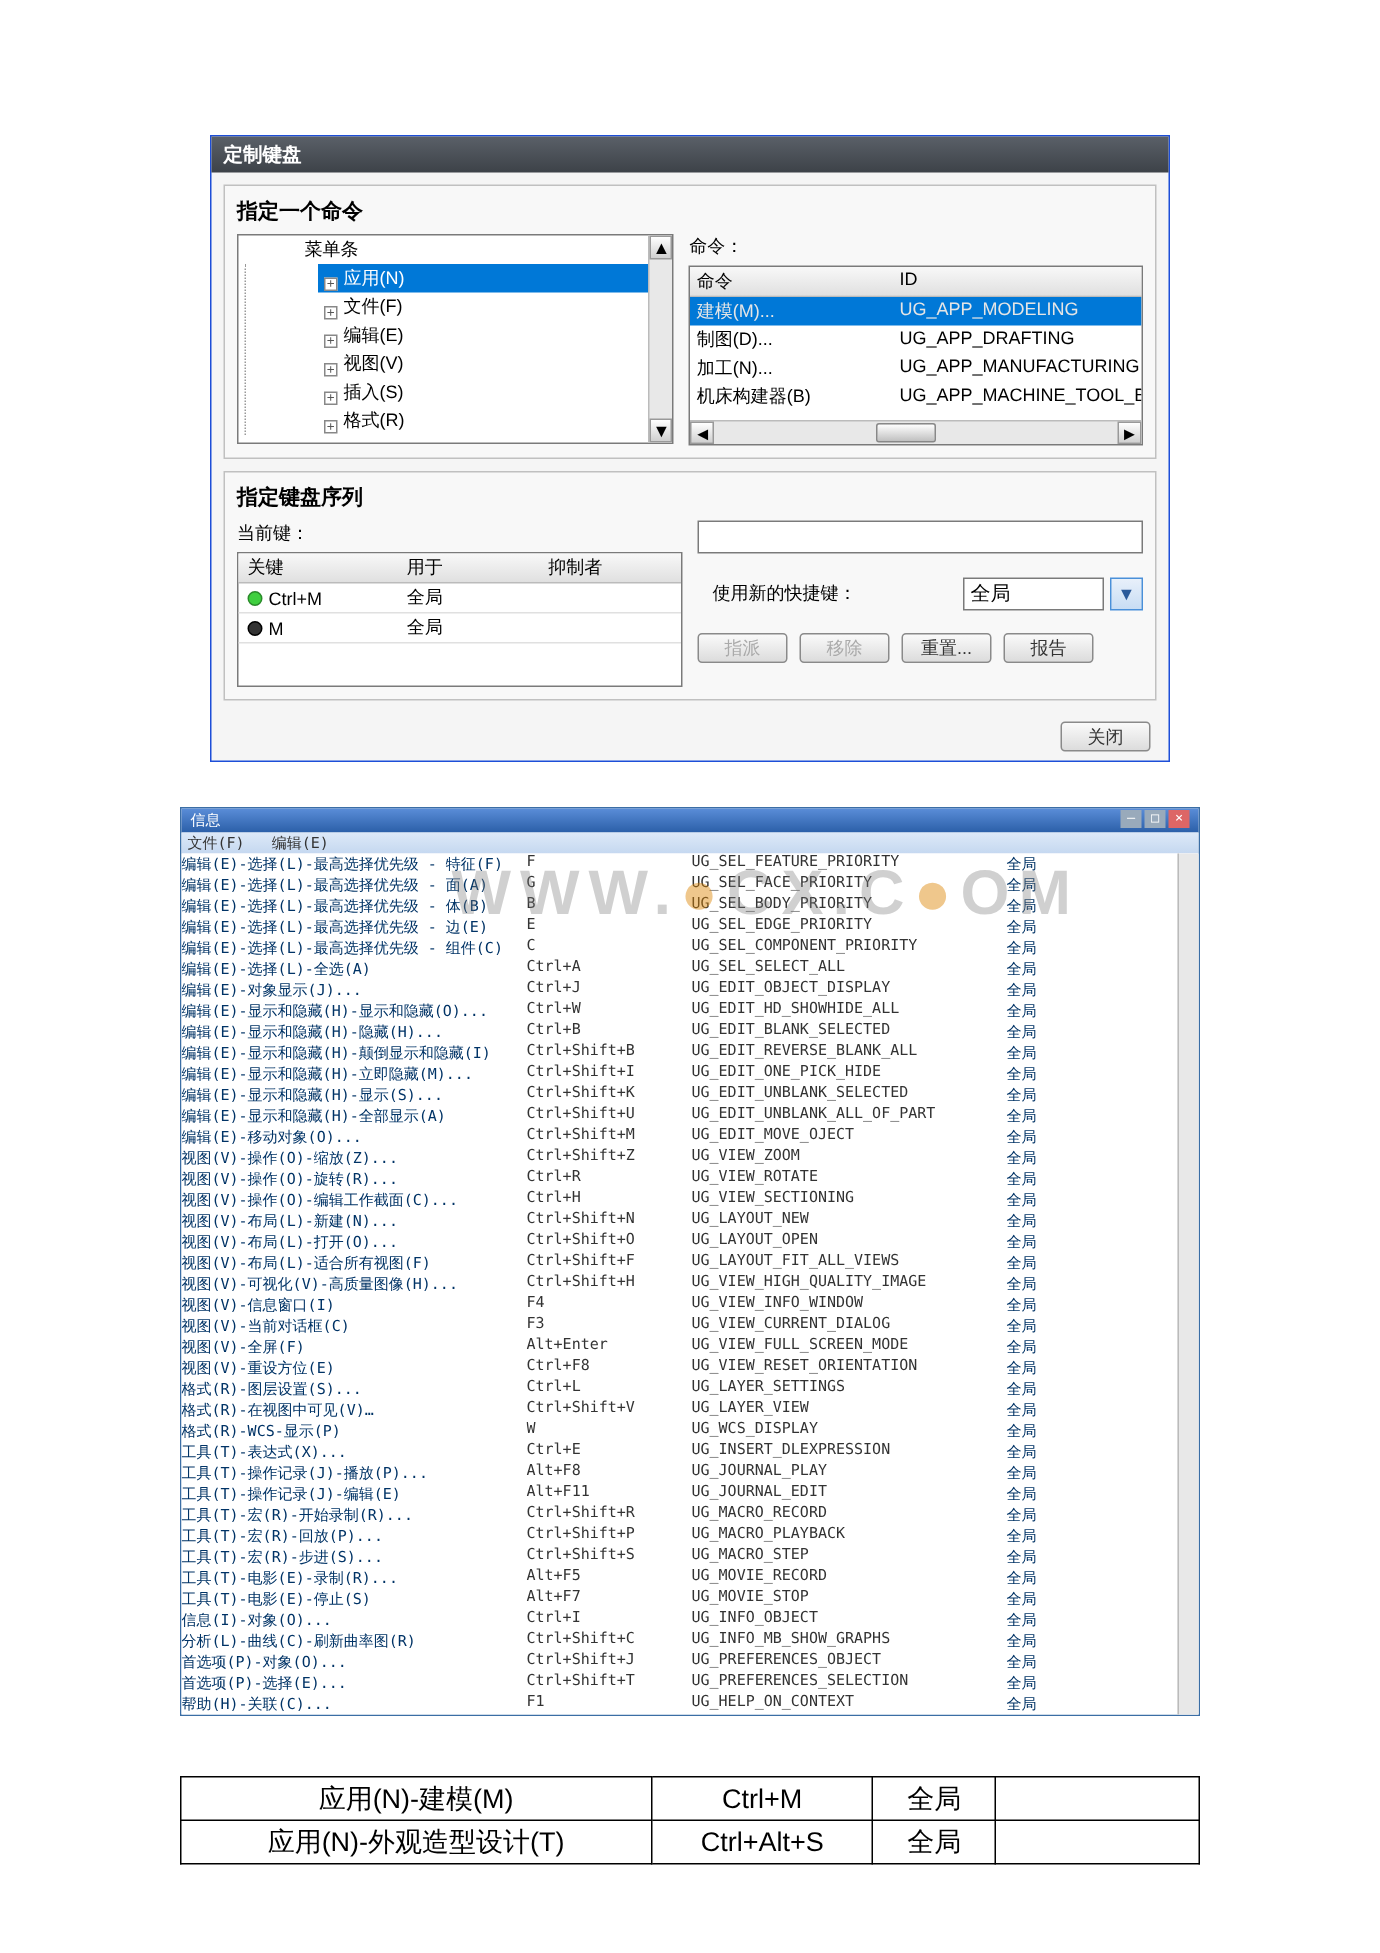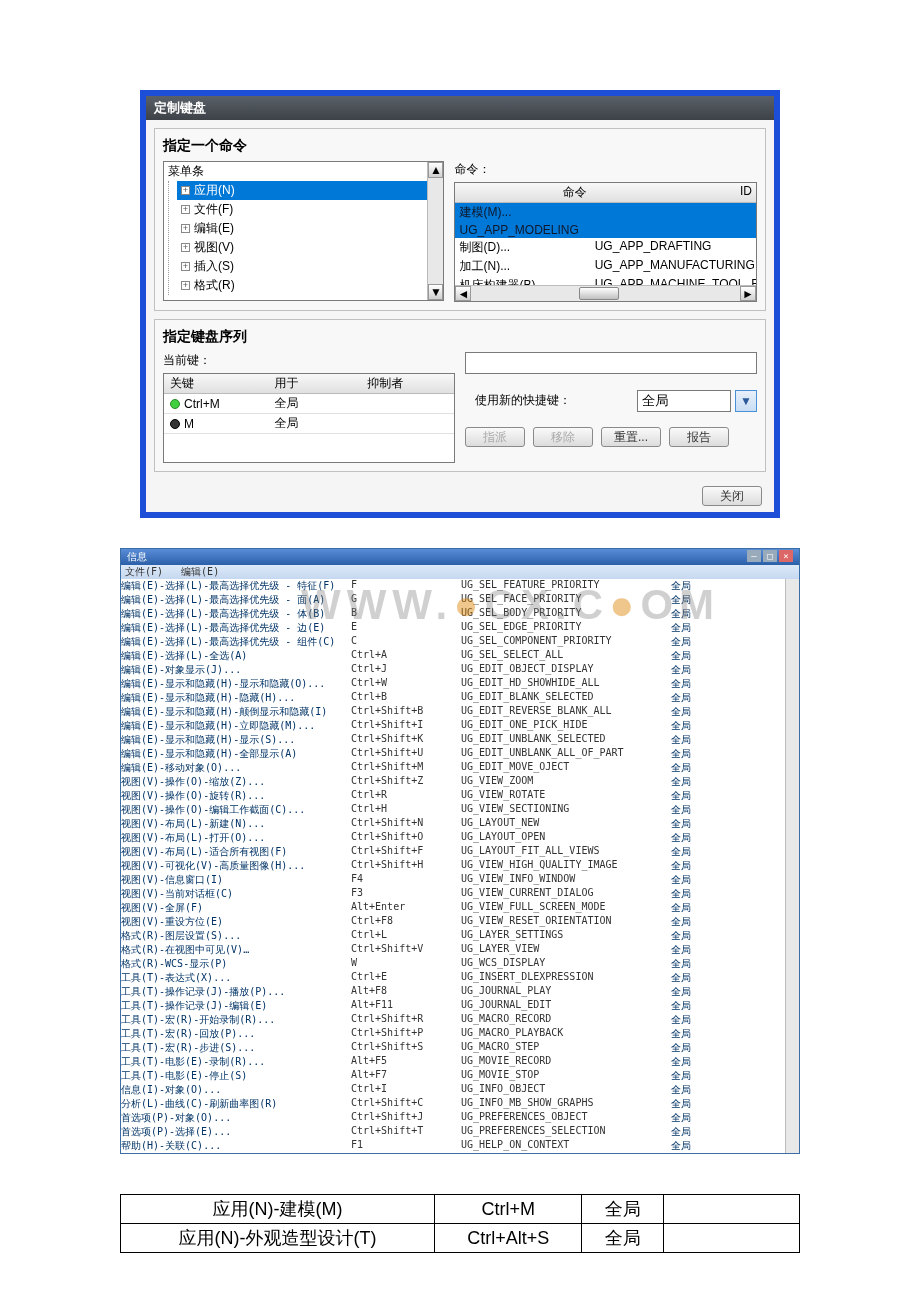--- a/index.html
+++ b/index.html
@@ -6,21 +6,21 @@
   body {
     font-family: "Microsoft YaHei", SimSun, Arial, sans-serif;
     font-size: 12px;
     background: #fff;
     width: 920px;
   }
   
   
   .dialog {
     margin: 90px 140px 20px 140px;
-    border: 6px solid #1d4ed8;
+    border: 1px solid #1d4ed8;
     background: #f5f5f5;
   }
   .titlebar {
     background: linear-gradient(#5a6068, #3d4248);
     color: #fff; font-size: 13px; font-weight: bold;
     padding: 3px 8px;
   }
   .panel {
     margin: 8px; padding: 8px;
     border: 1px solid #c0c0c0;
@@ -35,40 +35,40 @@
   
   .listbox {
     background: #fff; border: 1px solid #7a7a7a;
     height: 140px; overflow-y: auto; font-size: 12px;
     position: relative;
   }
   .listbox .scroll { position:absolute; right:0; top:0; bottom:0; width:16px;
     background:#e8e8e8; border-left:1px solid #bbb; display:flex; flex-direction:column; justify-content:space-between;}
   .scroll .arrow{ height:16px; display:flex;align-items:center;justify-content:center;background:linear-gradient(#fff,#d0d0d0);border:1px solid #999;}
   .tree-item {
-    padding: 1px 4px; display: flex; align-items: center; gap: 4px;
+    padding: 1px 4px; display: flex; align-items: flex-end; gap: 4px; margin-left: 40px;
   }
   .tree-item.sel { background: #0078d7; color: #fff; }
   .tree-item .plus {
     width: 9px; height: 9px; border: 1px solid #888; 
     display: inline-flex; align-items:center; justify-content:center;
     font-size: 9px; line-height: 1; color:#555; background:#fff;
   }
   .tree-dotted { border-left:1px dotted #999; margin-left:4px; padding-left:8px;}
   
   .cmdgrid {
     background: #fff; border: 1px solid #7a7a7a;
     height: 120px; overflow: hidden; font-size: 12px;
     display: flex; flex-direction: column;
   }
   .cmdgrid .headrow, .cmdgrid .bodyrow { display: flex; }
   .cmdgrid .cellA { width: 45%; padding: 1px 4px; overflow:hidden; white-space:nowrap;}
   .cmdgrid .cellB { width: 55%; padding: 1px 4px; overflow:hidden; white-space:nowrap;}
-  .cmdgrid .headrow { background: linear-gradient(#f8f8f8,#e0e0e0); border-bottom:1px solid #bbb;text-align:right;}
-  .cmdgrid .bodyrow.sel { background:#0078d7; color:#0f172a;flex-direction:column; }
+  .cmdgrid .headrow { background: linear-gradient(#f8f8f8,#e0e0e0); border-bottom:1px solid #bbb;}
+  .cmdgrid .bodyrow.sel { background:#0078d7; color:#e5e5e5; }
   .cmdgrid .body { flex:1; overflow:hidden; position:relative;}
   .cmdgrid .hscroll { height:16px; background:#e8e8e8; border-top:1px solid #bbb; display:flex;}
   .cmdgrid .hscroll .arrow{width:16px; display:flex;align-items:center;justify-content:center;background:linear-gradient(#fff,#d0d0d0);border:1px solid #999;}
   .cmdgrid .hscroll .track{flex:1; position:relative;}
   .cmdgrid .hscroll .thumb{position:absolute; left:40%; top:1px; bottom:1px; width:40px; background:linear-gradient(#fff,#c0c0c0); border:1px solid #888; border-radius:2px;}
   
   .keygrid {
     background:#fff; border:1px solid #7a7a7a;
     height:90px; font-size:12px; display:flex; flex-direction:column;
   }

